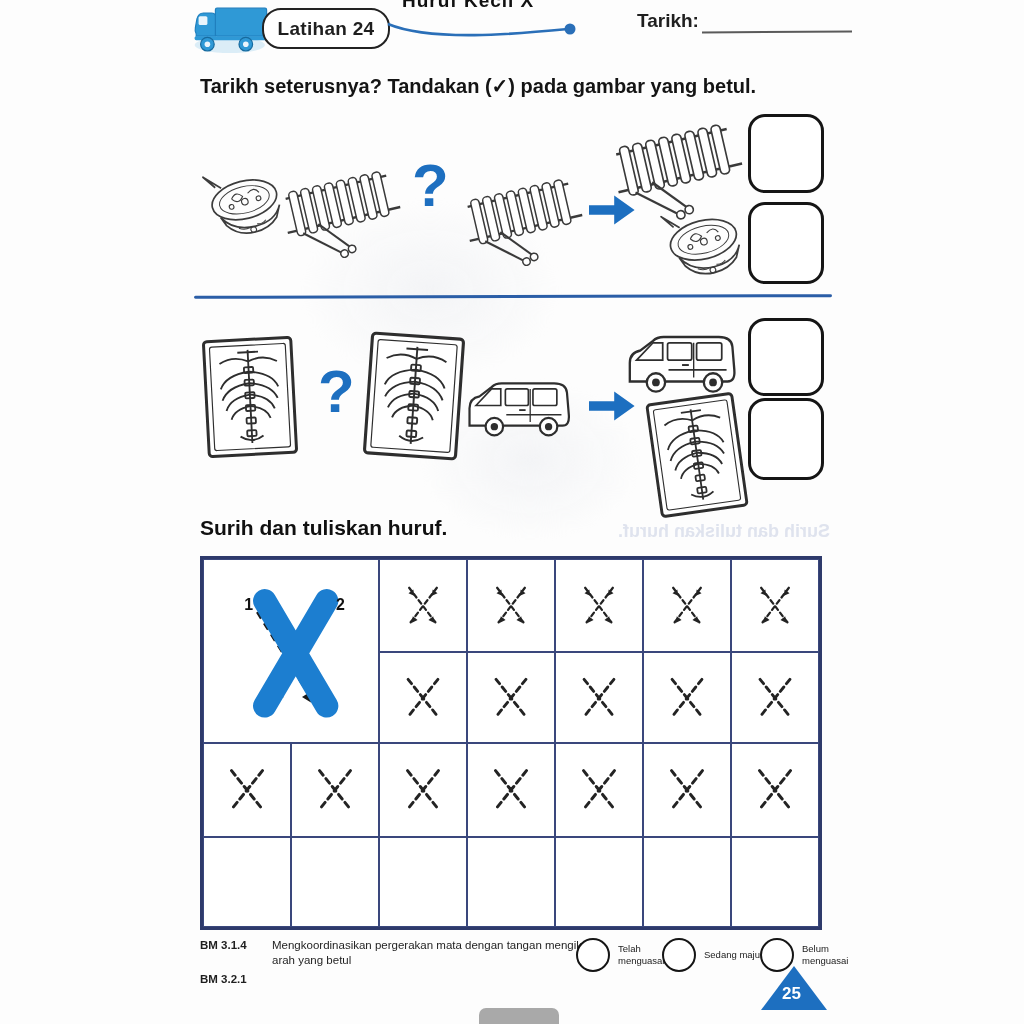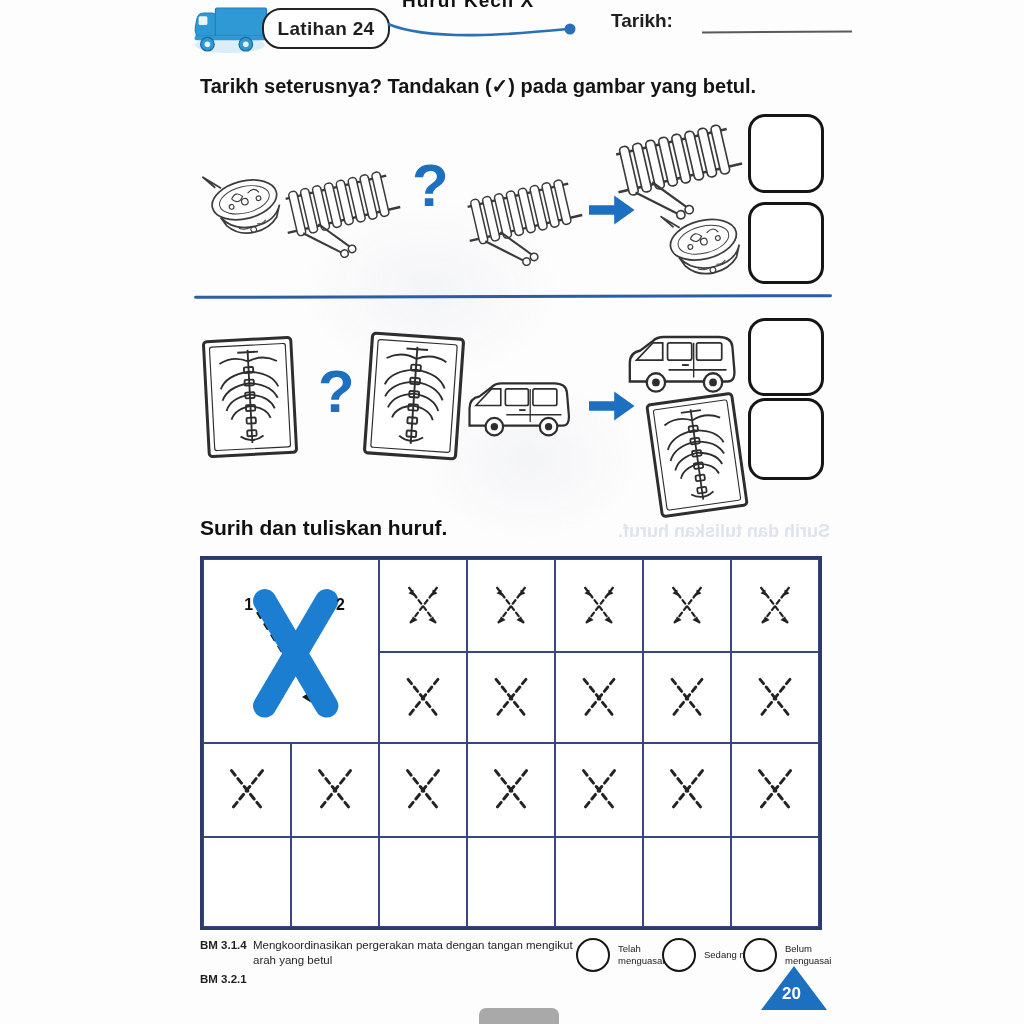--- a/index.html
+++ b/index.html
@@ -10,21 +10,21 @@
   }
   .abs{position:absolute;}
   
   .badge{
     left:262px;top:8px;width:124px;height:37px;
     background:#fff;border:2.5px solid #222;border-radius:19px;
     display:flex;align-items:center;justify-content:center;
     font-size:19px;font-weight:600;letter-spacing:.3px;
   }
   .cut-title{left:402px;top:-10px;font-size:19px;font-weight:700;letter-spacing:1px;color:#111;}
-  .date-label{left:611px;top:10px;font-size:19px;font-weight:700;}
+  .date-label{left:637px;top:10px;font-size:19px;font-weight:700;}
   .date-line{left:702px;top:31px;width:150px;border-bottom:2px solid #5a5a5a;transform:rotate(-.4deg);}
   
   .instruction{left:200px;top:74px;font-size:20px;font-weight:700;color:#141414;}
   
   .qmark{font-size:60px;font-weight:800;color:#1d6fc0;line-height:1;}
   .checkbox{
     width:70px;background:#fff;border:3.5px solid #151515;border-radius:17px;
   }
   .divider{left:194px;top:295px;width:638px;height:3px;background:#2b5ea7;border-radius:2px;transform:rotate(-.15deg);}
   
@@ -38,21 +38,21 @@
     display:grid;grid-template-columns:repeat(7,1fr);
     grid-template-rows:93px 91px 94px auto;
     border:3px solid #2e3a6b;background:#fff;box-sizing:border-box;
   }
   .tcell{
     border:1px solid #3a477c;display:flex;align-items:center;justify-content:center;
     box-sizing:border-box;background:#fff;
   }
   .big-cell{grid-column:1 / span 2;grid-row:1 / span 2;}
   
-  .std-row{display:flex;gap:1px;font-size:11.5px;line-height:1.3;}
+  .std-row{display:flex;gap:20px;font-size:11.5px;line-height:1.3;}
   .std-code{font-weight:700;white-space:nowrap;width:52px;}
   .std-text{width:330px;}
   .mastery{display:flex;align-items:center;gap:8px;}
   .mcircle{width:30px;height:30px;border:2.5px solid #151515;border-radius:50%;background:#fff;}
   .mlabel{font-size:9.5px;line-height:1.25;width:60px;color:#222;}
   .page-tri{
     left:761px;top:966px;width:0;height:0;
     border-left:33px solid transparent;border-right:33px solid transparent;
     border-bottom:44px solid #1d6fc0;
   }
@@ -370,23 +370,23 @@
   </div>
 
   <div class="abs mastery" style="left:576px;top:938px">
     <div class="mcircle"></div>
     <div class="mlabel">Telah menguasai</div>
   </div>
   <div class="abs mastery" style="left:662px;top:938px">
     <div class="mcircle"></div>
     <div class="mlabel">Sedang maju</div>
   </div>
-  <div class="abs mastery" style="left:743px;top:938px">
+  <div class="abs mastery" style="left:760px;top:938px">
     <div class="mcircle"></div>
     <div class="mlabel">Belum menguasai</div>
   </div>
 
   <div class="abs page-tri"></div>
-  <div class="abs page-num">20</div>
+  <div class="abs page-num">25</div>
 
   <div class="abs bottom-badge"></div>
 
 </div>
 
 </body></html>

